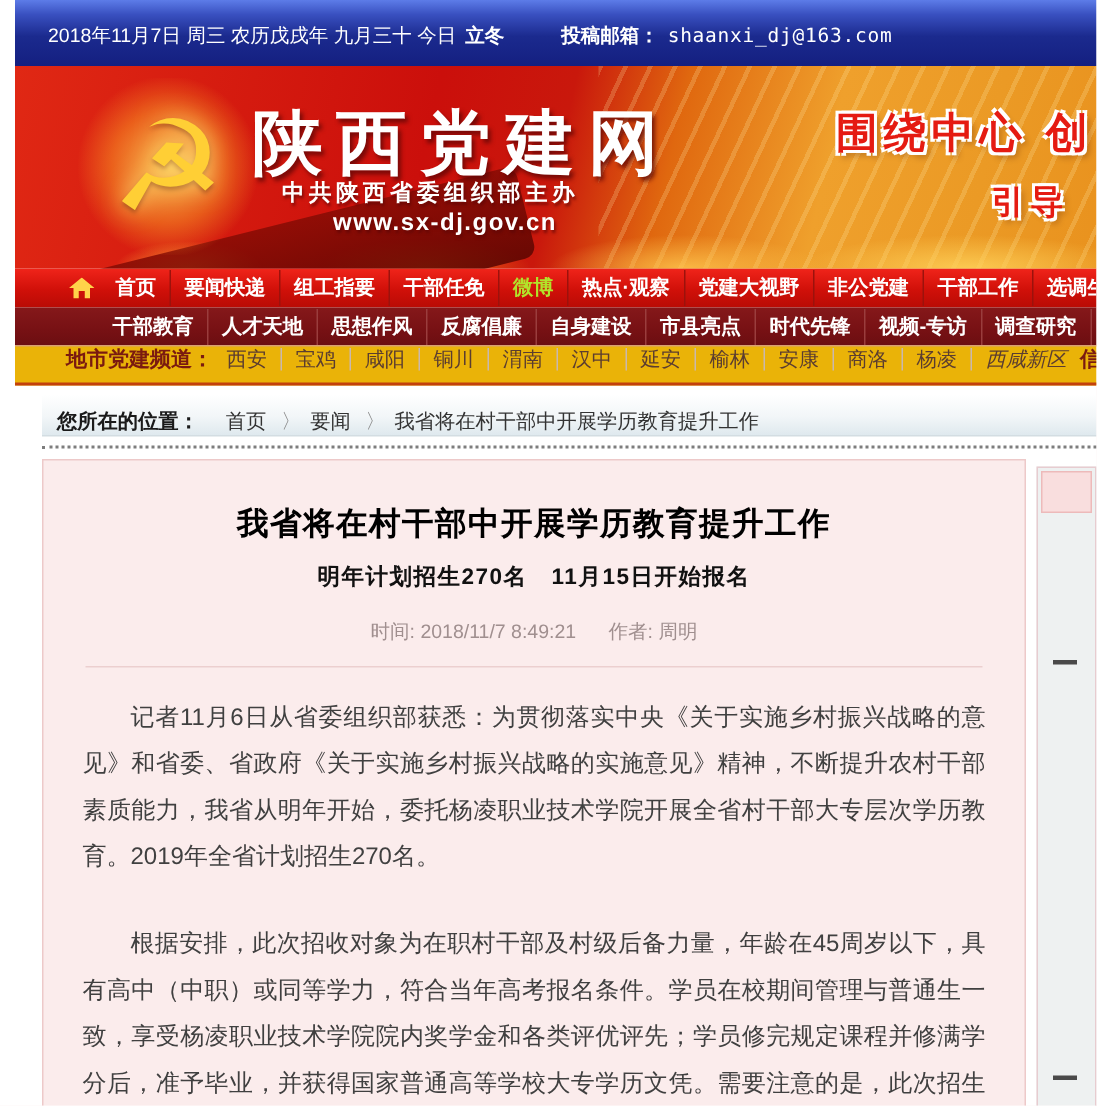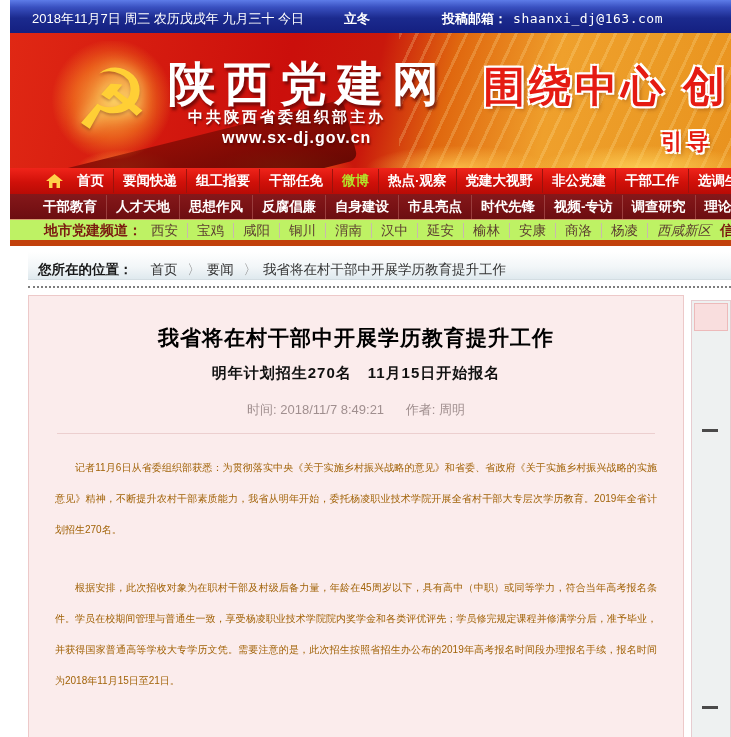--- a/index.html
+++ b/index.html
@@ -1,23 +1,23 @@
 <!DOCTYPE html>
 <html><head>
 <meta charset="utf-8">
 <style>
   * { margin:0; padding:0; box-sizing:border-box; }
   html,body { width:731px; height:737px; overflow:hidden; background:#fff;
     font-family:"Liberation Sans","DejaVu Sans",sans-serif; }
   .page { margin-left:10px; width:721px; position:relative; }
 
   
-  .topbar { height:33px; display:flex; align-items:center; padding:4px 0 0 22px;
+  .topbar { height:44px; display:flex; align-items:center; padding:4px 0 0 22px;
     background:linear-gradient(180deg,#5d7ce8 0%,#3950c0 22%,#1b2a8e 55%,#141f80 100%);
-    color:#fff; font-size:13px; white-space:nowrap;gap:34px; }
+    color:#fff; font-size:13px; white-space:nowrap; }
   .topbar .solar { font-weight:bold; margin-left:6px; }
   .topbar .mailwrap { margin-left:38px; display:flex; align-items:center; }
   .topbar .maillabel { font-weight:bold; }
   .topbar .mail { font-family:"DejaVu Sans Mono","Liberation Mono",monospace; margin-left:6px; letter-spacing:.5px; }
 
   
   .banner { position:relative; height:135px; overflow:hidden;
     background:linear-gradient(103deg,#e02814 0%,#cb0f0b 38%,#c9180c 50%,#e0680f 60%,#efa02c 74%,#eb9a25 88%,#e9921e 100%); }
   .banner .streaks { position:absolute; right:0; top:0; width:46%; height:100%;
     background:repeating-linear-gradient(115deg,rgba(255,235,170,.22) 0 3px,transparent 3px 15px); }
@@ -37,37 +37,37 @@
     text-shadow:0 0 16px rgba(255,230,120,.95),0 2px 3px rgba(110,25,0,.6); }
   .site-title { position:absolute; left:158px; top:20px; font-size:47px; font-weight:bold;
     color:#fff; letter-spacing:9px; text-shadow:2px 3px 3px rgba(90,5,5,.75); white-space:nowrap; cursor:pointer; }
   .site-org { position:absolute; left:178px; top:75px; font-size:15px; font-weight:bold;
     color:#fff; letter-spacing:3px; text-shadow:1px 2px 2px rgba(90,5,5,.7); white-space:nowrap; }
   .site-url { position:absolute; left:212px; top:96px; font-size:16px; font-weight:bold;
     color:#fff; letter-spacing:1px; text-shadow:1px 2px 2px rgba(90,5,5,.7); white-space:nowrap;text-align:center; }
   .slogan { position:absolute; right:2px; top:26px; text-align:right; font-weight:bold;
     color:#e51b12; white-space:nowrap;
     text-shadow:-2px -2px 0 #fff,2px -2px 0 #fff,-2px 2px 0 #fff,2px 2px 0 #fff,3px 3px 4px rgba(60,10,0,.35); }
-  .slogan .l1 { font-size:42px; letter-spacing:4px; }
+  .slogan .l1 { font-size:28px; letter-spacing:4px; }
   .slogan .l2 { font-size:22px; letter-spacing:4px; margin-top:12px; margin-right:16px; }
 
   
   .nav1 { height:26px; display:flex; align-items:center; padding-left:36px; white-space:nowrap; overflow:hidden;
     background:linear-gradient(180deg,#f0241a 0%,#d01009 55%,#b90b05 100%); }
   .nav1 .home-ic { width:17px; height:14px; margin-right:5px; flex:0 0 auto; }
   .nav1 .item, .nav2 .item { color:#fff; font-weight:bold; font-size:13.5px; padding:0 9px;
     border-right:1px solid #9c120c; line-height:24px; cursor:pointer; }
   .nav1 .item.hl { color:#b2e42a; }
-  .nav2 { height:25px; display:flex; align-items:center; padding-left:24px; white-space:nowrap; overflow:hidden;
+  .nav2 { height:25px; display:flex; align-items:center; padding-left:56px; white-space:nowrap; overflow:hidden;
     background:linear-gradient(180deg,#85181a 0%,#771114 60%,#6c0e11 100%); }
   .nav2 .item { border-right:1px solid #9a3d3d; }
 
   
-  .citybar { height:27px; background:#bef264; border-top:1px solid #d9a071; border-bottom:6px solid #c2410c;
-    display:flex; align-items:flex-end; padding:0 14px 0 34px; font-size:13.5px; white-space:nowrap; overflow:hidden; }
+  .citybar { height:27px; background:#eab308; border-top:1px solid #d9a071; border-bottom:2px solid #c2410c;
+    display:flex; align-items:flex-start; padding:0 14px 0 34px; font-size:13.5px; white-space:nowrap; overflow:hidden; }
   .citybar .label { font-weight:bold; color:#7a1a10; font-size:14px; }
   .citybar .city { color:#5b3d30; padding:0 9px; border-right:1px solid #c9b8ae; cursor:pointer; }
   .citybar .city:last-of-type { border-right:none;font-style:italic; }
   .citybar .right { margin-left:auto; font-weight:bold; color:#7a1a10; font-size:14px; cursor:pointer; }
 
   
   .inner { margin-left:18px; }
   .breadcrumb { margin-top:6px; height:28px; display:flex; align-items:flex-end; padding-left:10px;
     background:linear-gradient(180deg,#ffffff 0%,#f2f6f8 55%,#dfe9ee 100%);
     border-bottom:1px solid #d3dde2; font-size:13.5px; white-space:nowrap; overflow:hidden; }
@@ -79,21 +79,21 @@
 
   
   .content-row { margin-top:7px; display:flex; align-items:flex-start; }
   .article-box { width:686px; height:480px; background:#fbecec; border:1px solid #edc9c9;
     padding:16px 26px 0 26px; overflow:hidden; }
   .a-title { text-align:center; font-size:21px; font-weight:bold; color:#000; margin-top:12px; letter-spacing:1px; }
   .a-sub { text-align:center; font-size:15px; font-weight:600; color:#111; margin-top:12px; letter-spacing:1px; }
   .a-meta { text-align:center; font-size:13px; color:#a08f8f; margin-top:18px; }
   .a-meta .ml { margin-left:18px; }
   .a-hr { border-top:1px solid #eccfcf; margin:14px 2px 0 2px; }
-  .para { font-size:10px; color:#a16207; line-height:31px; text-indent:2em; margin-top:27px; text-align:justify; }
+  .para { font-size:16px; color:#404040; line-height:31px; text-indent:2em; margin-top:27px; text-align:justify; }
   .para:first-of-type { margin-top:18px; }
 
   
   .side-panel { margin-left:7px; margin-top:5px; width:40px; height:440px; background:#eef1f1;
     border:1px solid #e7ccd0; position:relative; flex:0 0 auto; }
   .side-panel .mini { height:28px; margin:2px; background:#f9dede; border:1px solid #edbaba; }
   .side-panel .t1, .side-panel .t2 { position:absolute; left:10px; width:16px; height:3px; background:#4a4a4a; }
   .side-panel .t1 { top:128px; } .side-panel .t2 { top:405px; }
 </style>
 </head>

